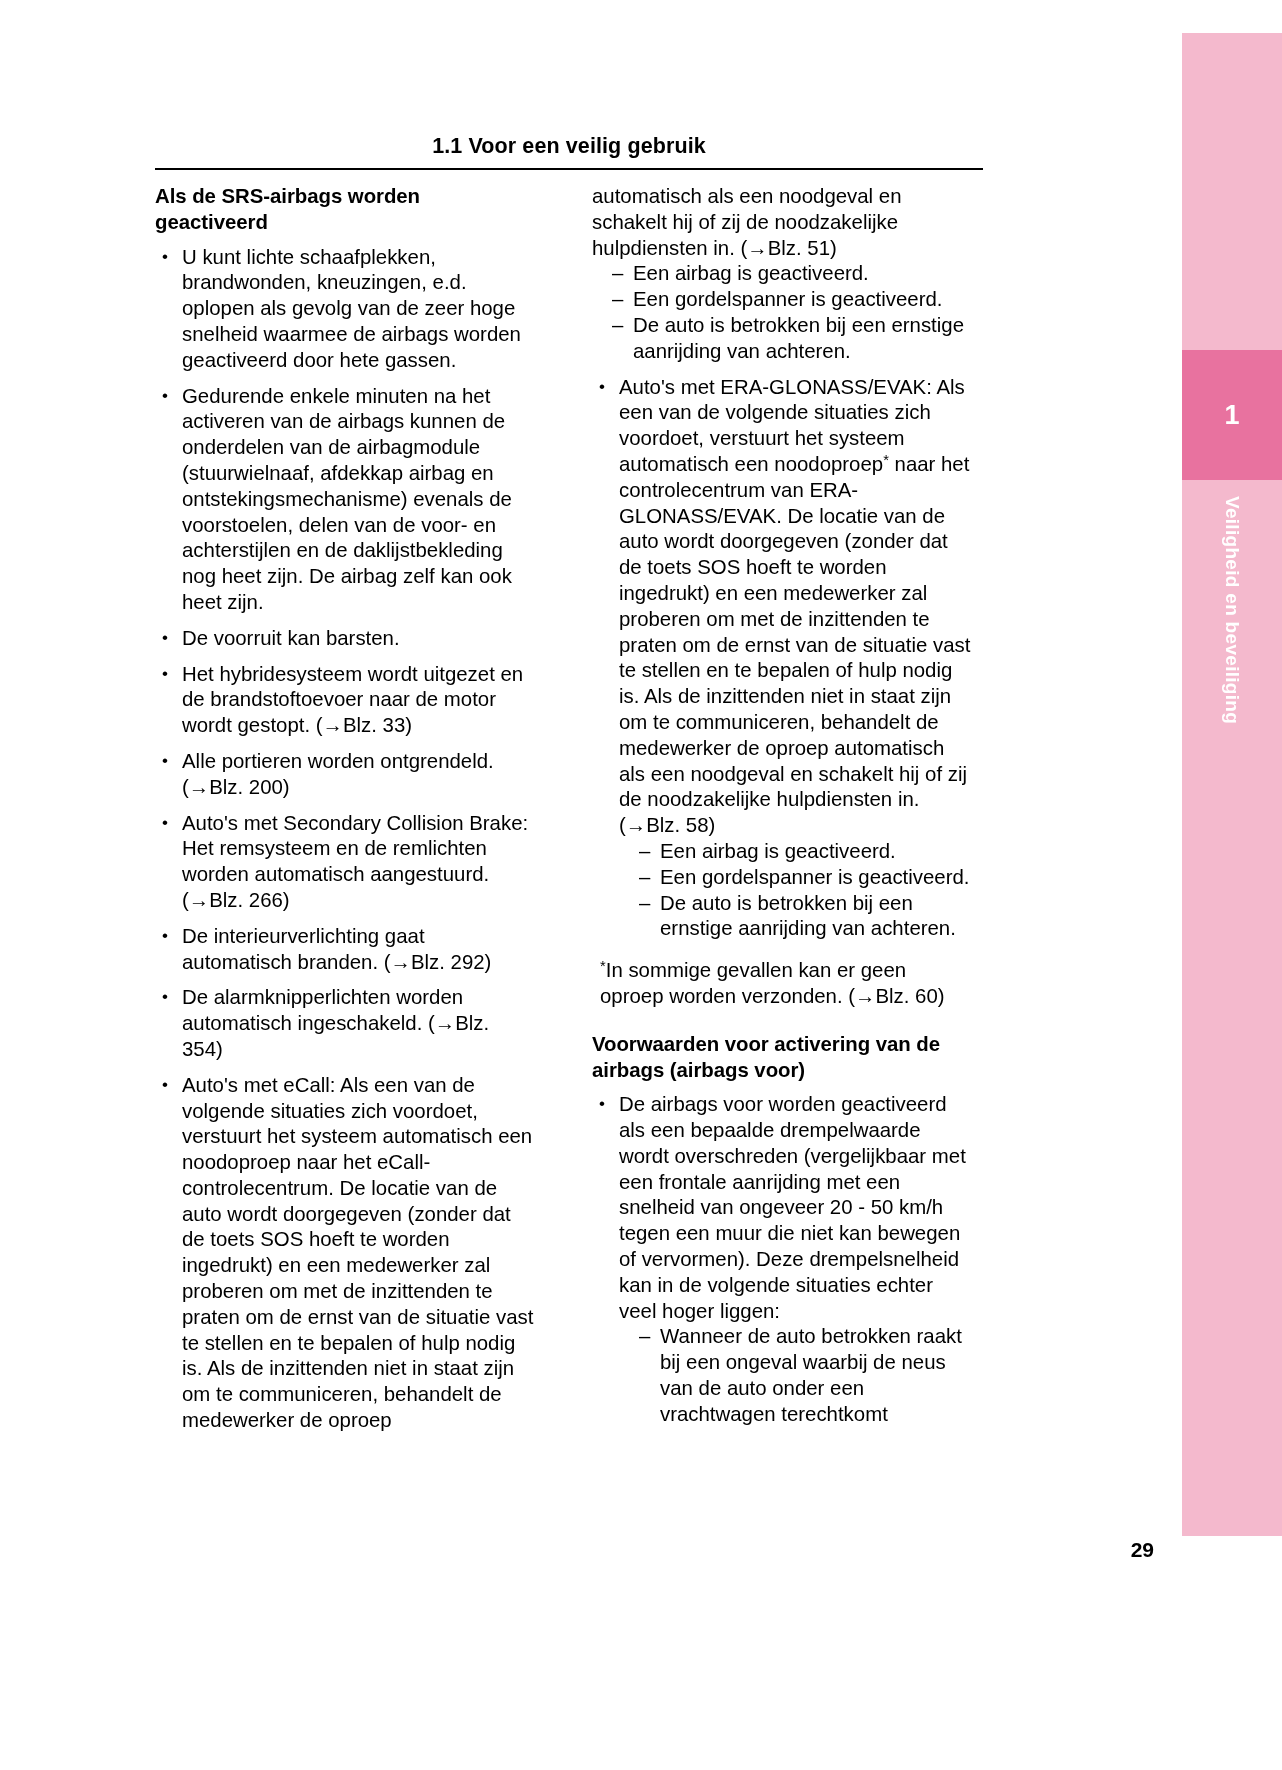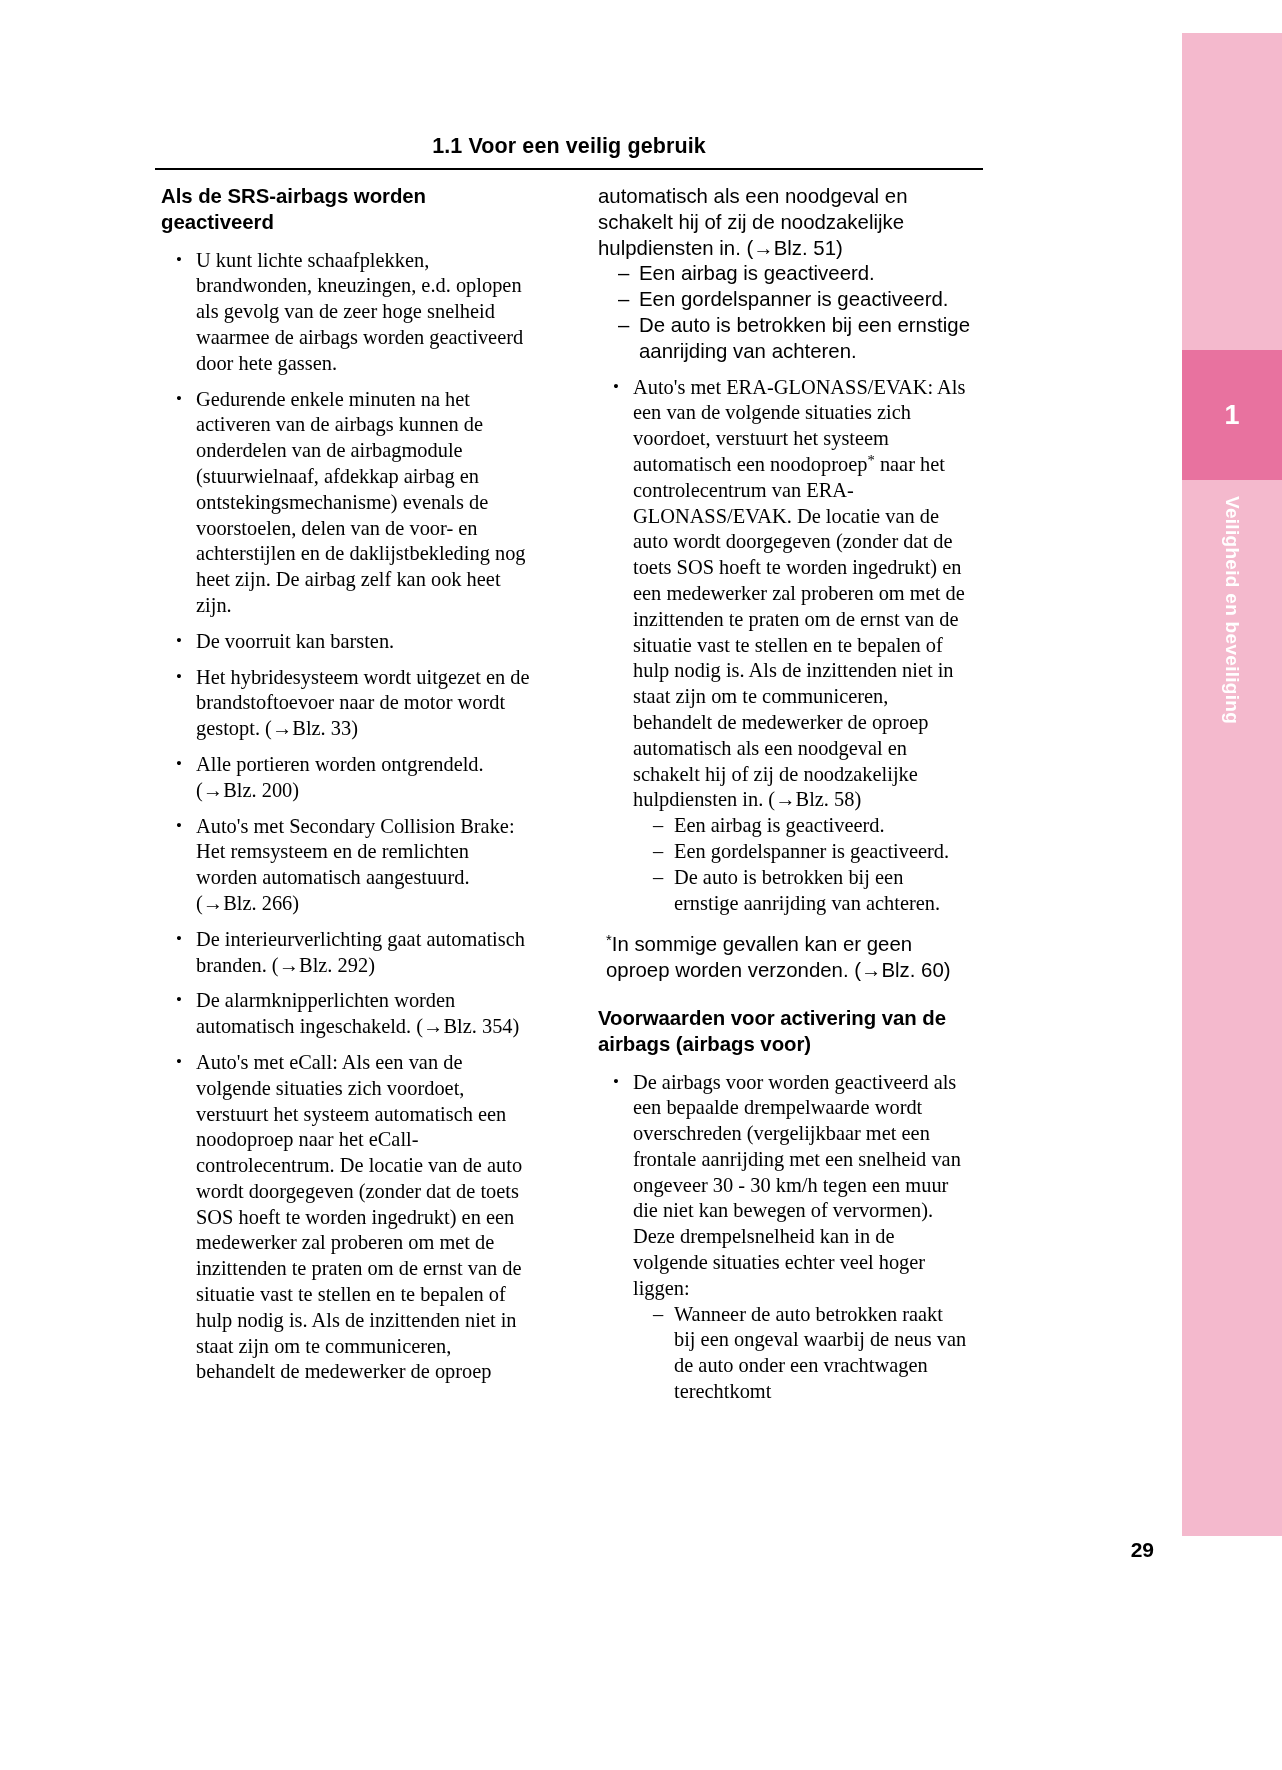--- a/index.html
+++ b/index.html
@@ -93,21 +93,21 @@
     left: 155px;
     top: 168px;
     width: 828px;
     height: 2px;
     background: #000000;
   }
 
   
   .columns {
     position: absolute;
-    left: 161px;
+    left: 155px;
     top: 184px;
     width: 828px;
     height: 1270px;
     display: flex;
     gap: 54px;
   }
   .col {
     width: 383px;
     font-size: 20.4px;
     line-height: 25.8px;
@@ -119,23 +119,22 @@
     line-height: 25.8px;
     margin: 0 0 9px 0;
     letter-spacing: -0.05px;
   }
   h2.section-heading.spaced {
     margin-top: 22px;
   }
 
   ul.bullets {
     list-style: none;
-    margin: 12px;
+    margin: 4px;
     padding: 0;
-    font-family: Liberation Serif, serif;
   }
   ul.bullets > li {
     position: relative;
     padding-left: 23px;
     margin-bottom: 10px;
   }
   ul.bullets > li::before {
     content: "\2022";
     position: absolute;
     left: 3px;
@@ -244,21 +243,21 @@
           </ul>
         </li>
       </ul>
 
       <p class="footnote"><sup class="fn">*</sup><span>In sommige gevallen kan er geen oproep worden verzonden. (→Blz. 60)</span></p>
 
       <h2 class="section-heading spaced">Voorwaarden voor activering van de airbags (airbags voor)</h2>
 
       <ul class="bullets">
         <li class="has-sub">
-          <span>De airbags voor worden geactiveerd als een bepaalde drempelwaarde wordt overschreden (vergelijkbaar met een frontale aanrijding met een snelheid van ongeveer 30 - 30 km/h tegen een muur die niet kan bewegen of vervormen). Deze drempelsnelheid kan in de volgende situaties echter veel hoger liggen:</span>
+          <span>De airbags voor worden geactiveerd als een bepaalde drempelwaarde wordt overschreden (vergelijkbaar met een frontale aanrijding met een snelheid van ongeveer 20 - 50 km/h tegen een muur die niet kan bewegen of vervormen). Deze drempelsnelheid kan in de volgende situaties echter veel hoger liggen:</span>
           <ul class="dashes">
             <li>Wanneer de auto betrokken raakt bij een ongeval waarbij de neus van de auto onder een vrachtwagen terechtkomt</li>
           </ul>
         </li>
       </ul>
 
     </div>
   </div>
 
   <div class="folio">29</div>

